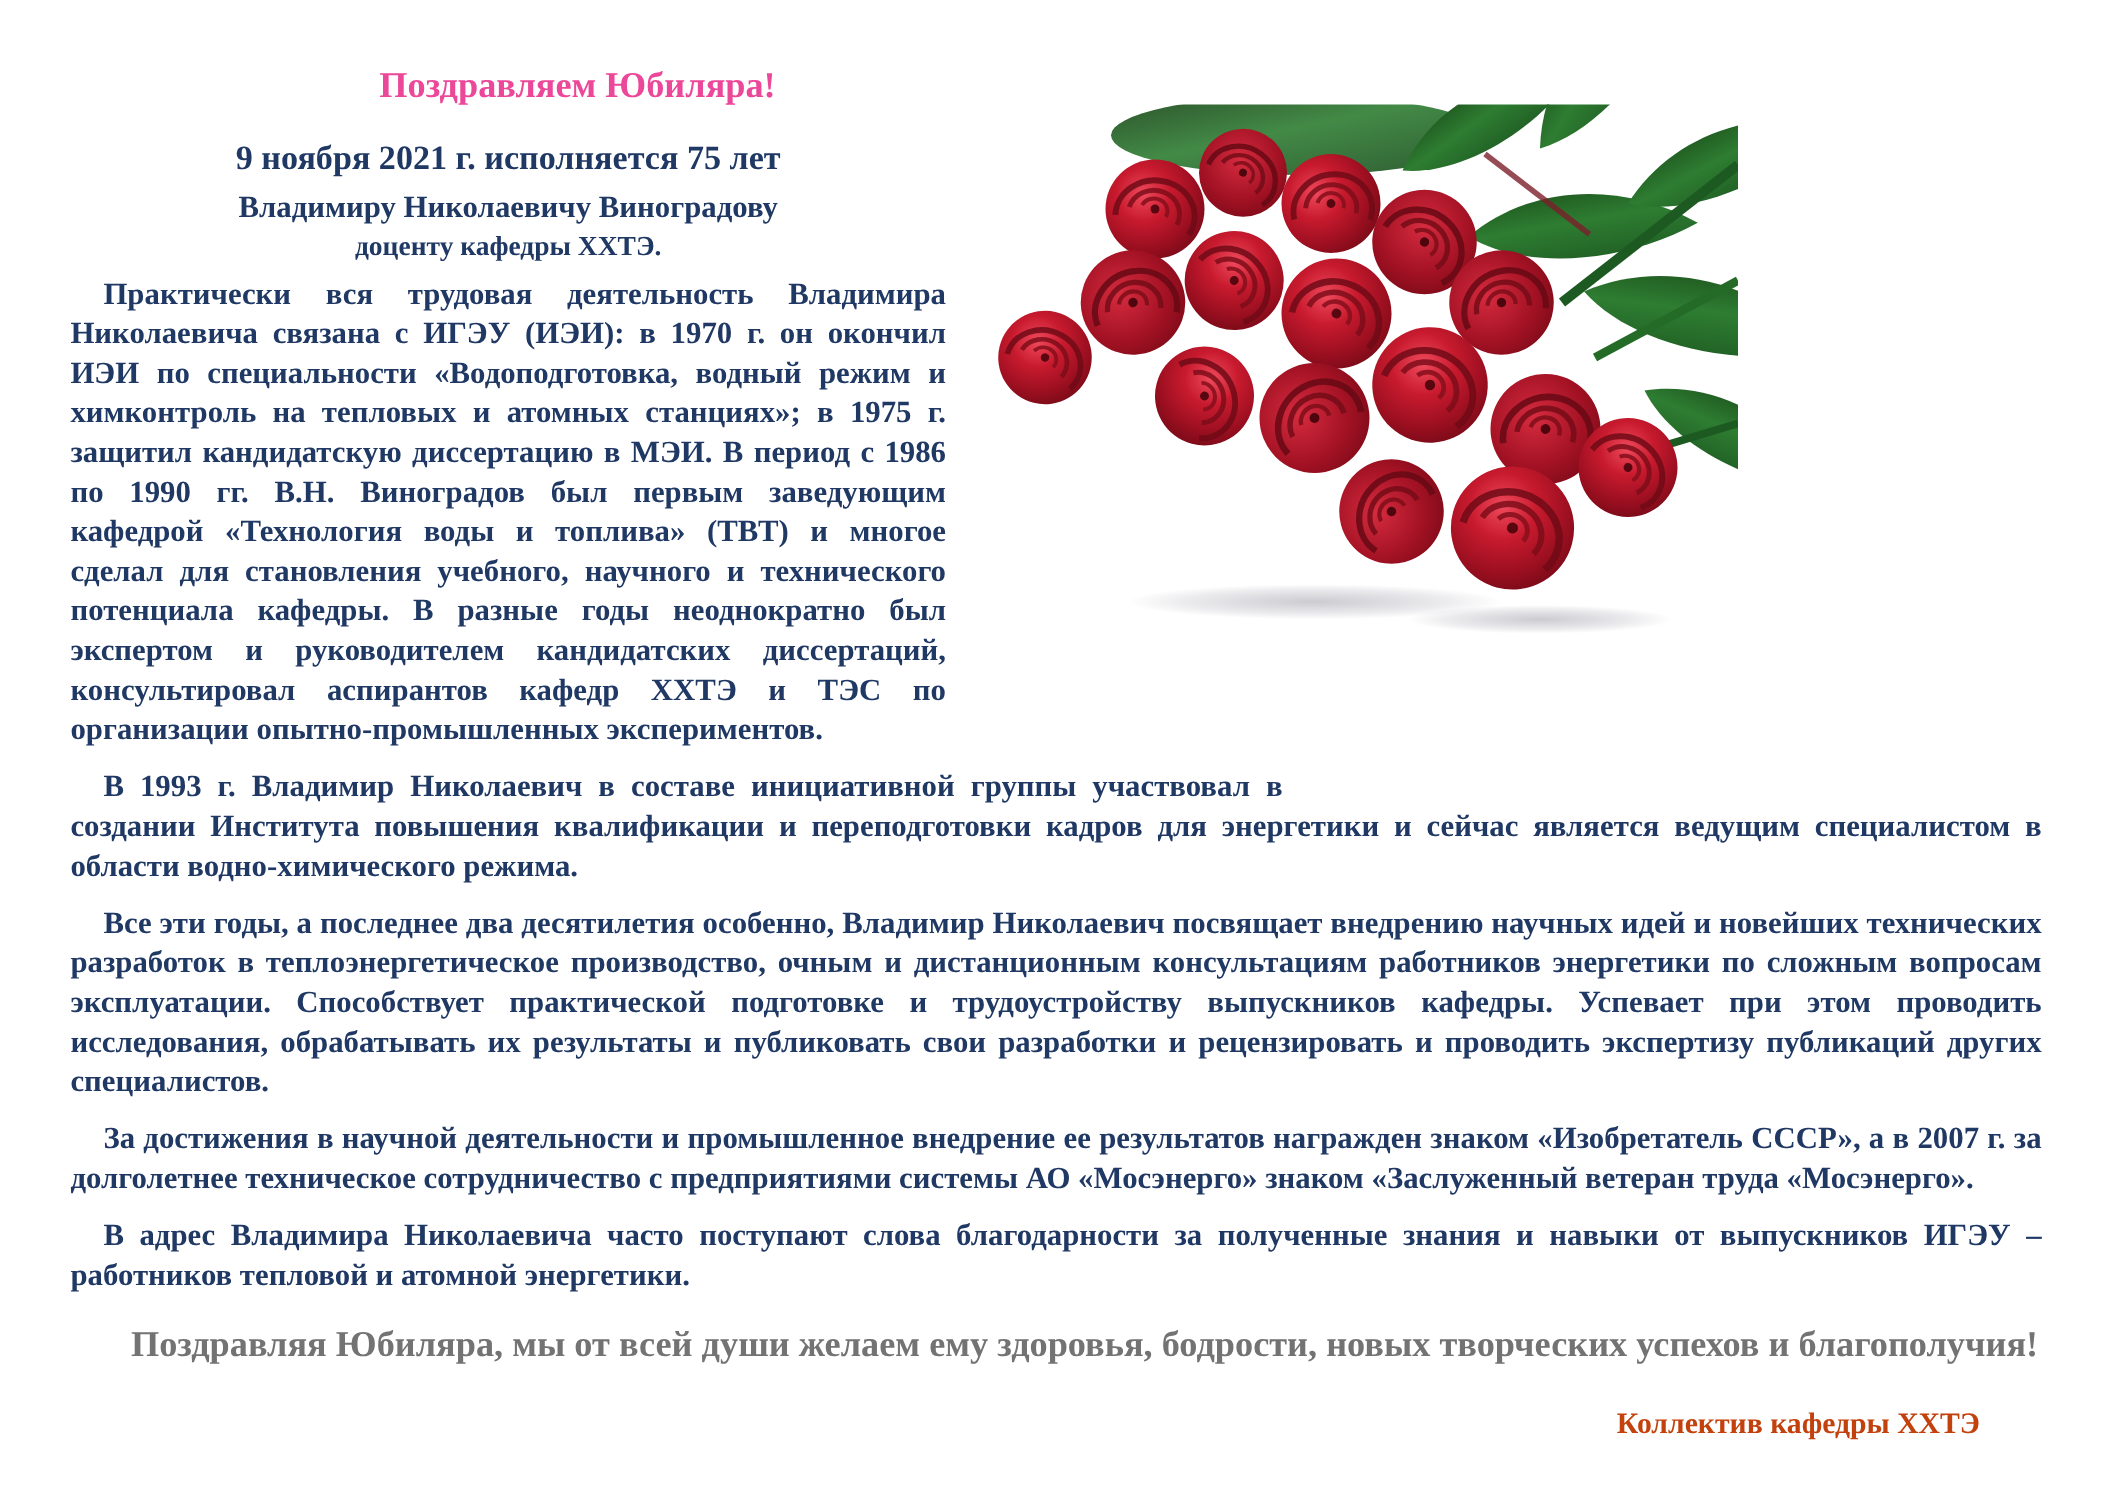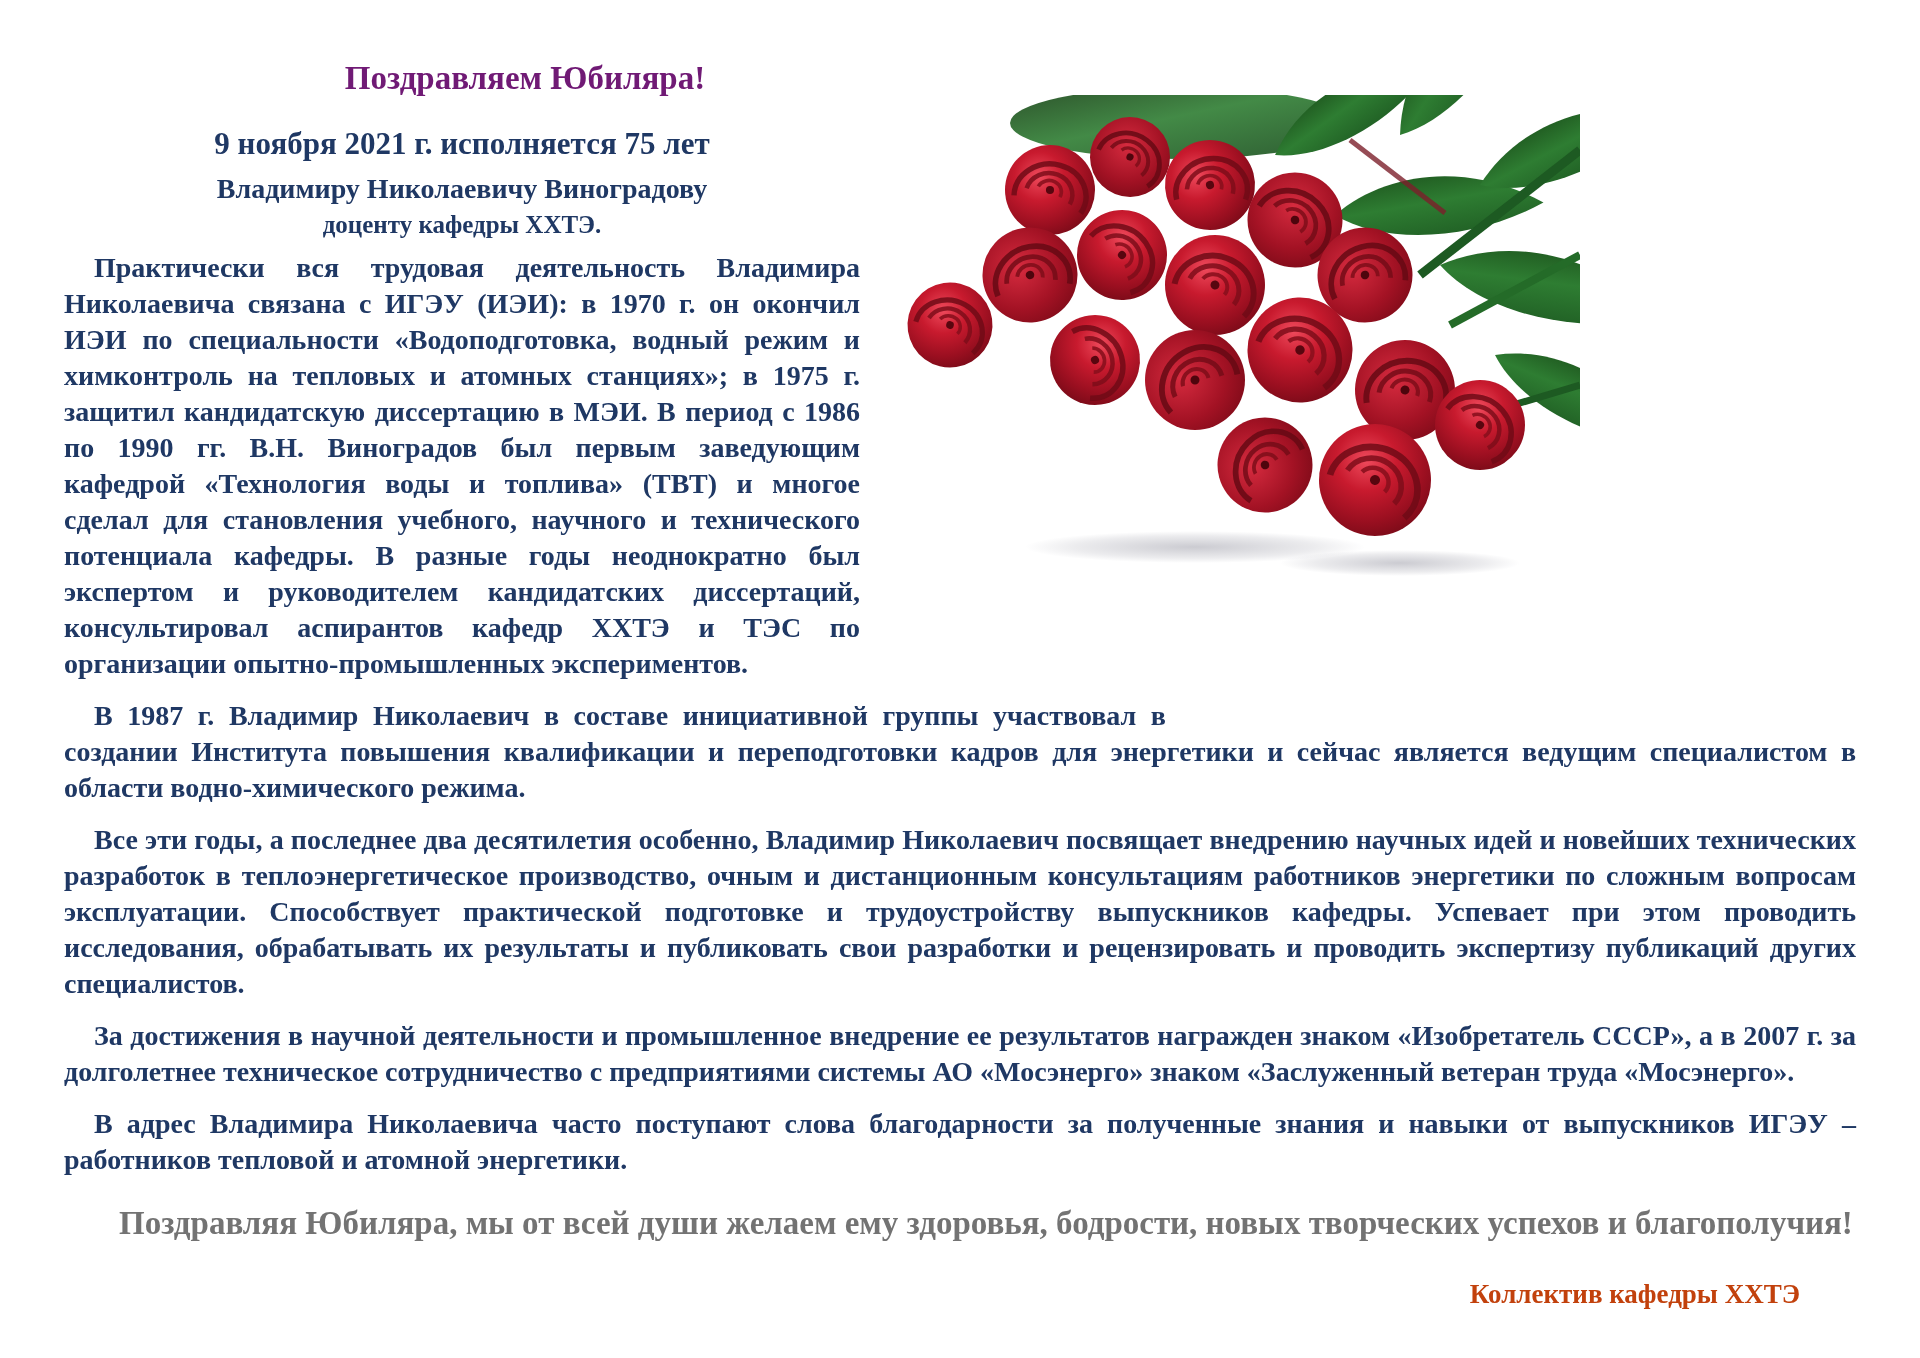--- a/index.html
+++ b/index.html
@@ -32,21 +32,21 @@
   .roses-float svg {
     display: block;
     margin: 37px 0 0 20px;
   }
   .doc-title {
     position: relative;
     left: 63px;
     text-align: center;
     font-size: 33px;
     line-height: 40px;
-    color: #701a75;
+    color: #ec4899;
     margin: 0 0 26px 0;
   }
   .h-date {
     text-align: center;
     font-size: 31px;
     line-height: 40px;
     margin: 0 0 8px 0;
   }
   .h-name {
     text-align: center;
@@ -175,21 +175,21 @@
   </div>
 
   <div class="doc-title">Поздравляем Юбиляра!</div>
 
   <div class="h-date">9 ноября 2021 г. исполняется 75 лет</div>
   <div class="h-name">Владимиру Николаевичу Виноградову</div>
   <div class="h-pos">доценту кафедры ХХТЭ.</div>
 
   <p class="body-par">Практически вся трудовая деятельность Владимира Николаевича связана с ИГЭУ (ИЭИ): в 1970 г. он окончил ИЭИ по специальности «Водоподготовка, водный режим и химконтроль на тепловых и атомных станциях»; в 1975 г. защитил кандидатскую диссертацию в МЭИ. В период с 1986 по 1990 гг. В.Н. Виноградов был первым заведующим кафедрой «Технология воды и топлива» (ТВТ) и многое сделал для становления учебного, научного и технического потенциала кафедры. В разные годы неоднократно был экспертом и руководителем кандидатских диссертаций, консультировал аспирантов кафедр ХХТЭ и ТЭС по организации опытно-промышленных экспериментов.</p>
 
-  <p class="body-par clear-par"><span class="wrap-spacer" aria-hidden="true"></span><span>В 1987 г. Владимир Николаевич в составе инициативной группы участвовал в создании Института повышения квалификации и переподготовки кадров для энергетики и сейчас является ведущим специалистом в области водно-химического режима.</span></p>
+  <p class="body-par clear-par"><span class="wrap-spacer" aria-hidden="true"></span><span>В 1993 г. Владимир Николаевич в составе инициативной группы участвовал в создании Института повышения квалификации и переподготовки кадров для энергетики и сейчас является ведущим специалистом в области водно-химического режима.</span></p>
 
   <p class="body-par">Все эти годы, а последнее два десятилетия особенно, Владимир Николаевич посвящает внедрению научных идей и новейших технических разработок в теплоэнергетическое производство, очным и дистанционным консультациям работников энергетики по сложным вопросам эксплуатации. Способствует практической подготовке и трудоустройству выпускников кафедры. Успевает при этом проводить исследования, обрабатывать их результаты и публиковать свои разработки и рецензировать и проводить экспертизу публикаций других специалистов.</p>
 
   <p class="body-par">За достижения в научной деятельности и промышленное внедрение ее результатов награжден знаком «Изобретатель СССР», а в 2007 г. за долголетнее техническое сотрудничество с предприятиями системы АО «Мосэнерго» знаком «Заслуженный ветеран труда «Мосэнерго».</p>
 
   <p class="body-par">В адрес Владимира Николаевича часто поступают слова благодарности за полученные знания и навыки от выпускников ИГЭУ – работников тепловой и атомной энергетики.</p>
 
   <p class="closing-par">Поздравляя Юбиляра, мы от всей души желаем ему здоровья, бодрости, новых творческих успехов и благополучия!</p>
 
   <div class="signature">Коллектив кафедры ХХТЭ</div>

